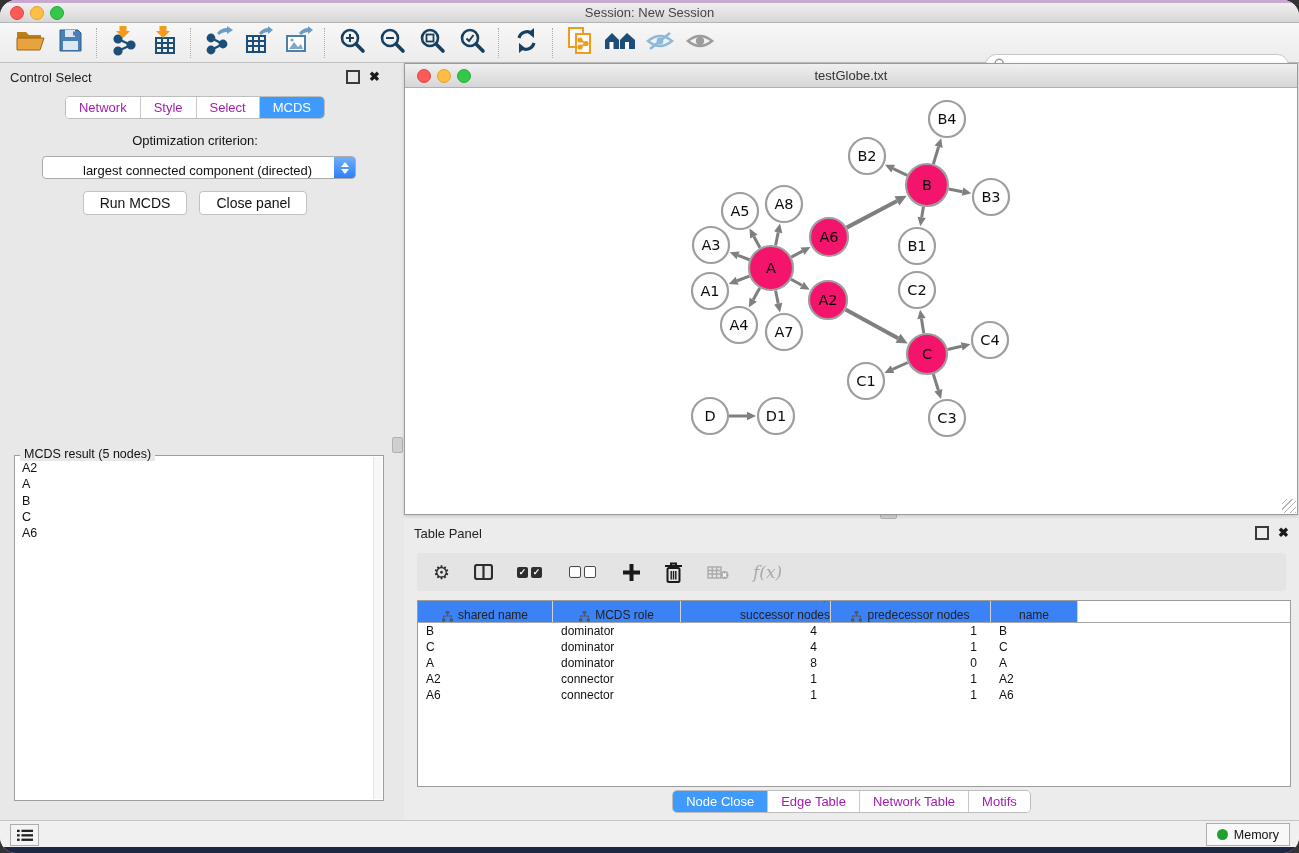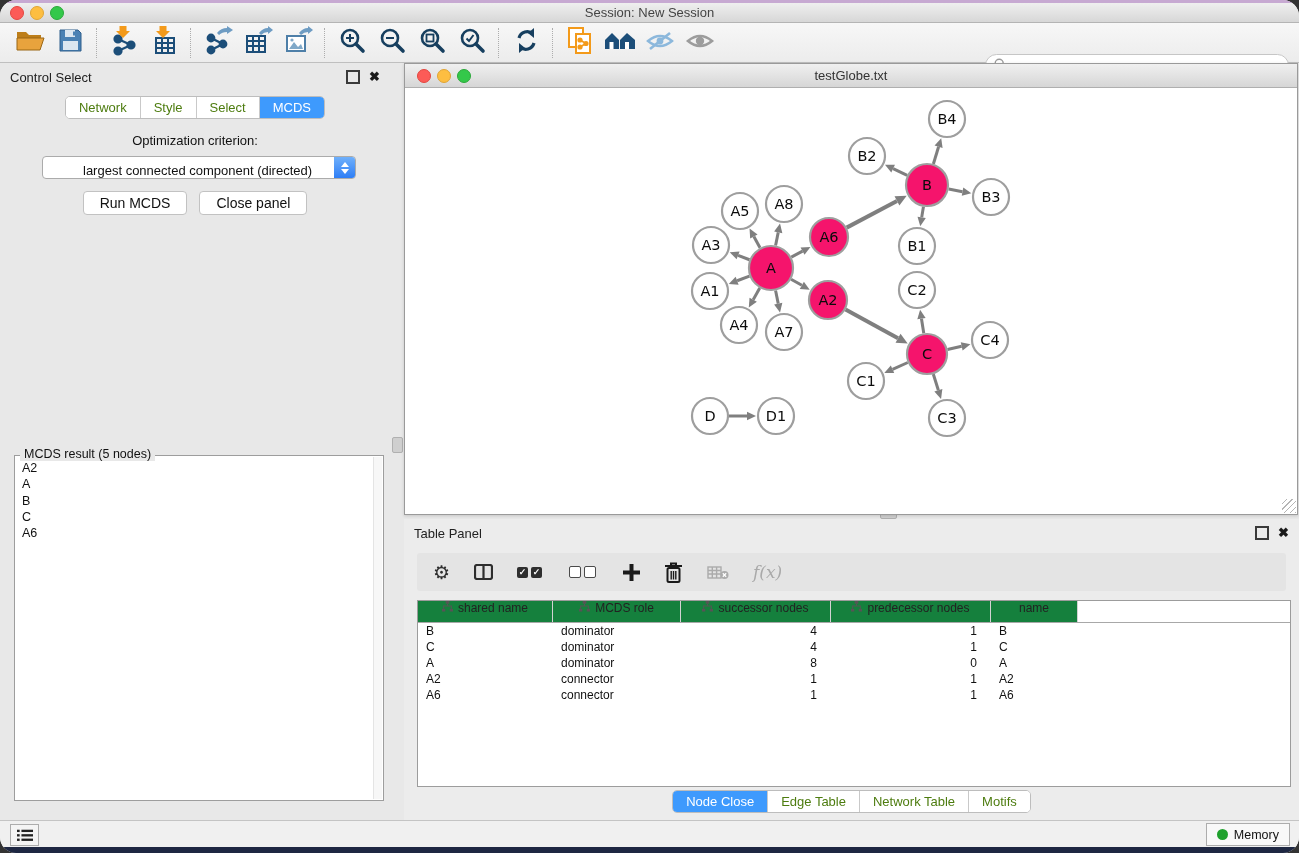--- a/index.html
+++ b/index.html
@@ -29,21 +29,21 @@
   #search-box input{border:none;outline:none;flex:1;font-size:12px;background:transparent;margin-left:5px;}
 
   
   #control-panel{left:0;top:63px;width:390px;height:757px;background:#E8E8E8;border-right:1px solid #D2D2D2;}
   .panel-header{position:absolute;left:0;top:0;width:100%;height:28px;display:flex;align-items:center;
     padding:0 10px;box-sizing:border-box;font-size:13px;color:#222;}
   .panel-header .spacer{flex:1;}
   .float-btn{width:10px;height:10px;border:2px solid #3a3a3a;margin-right:9px;cursor:pointer;}
   .close-btn{font-size:13px;font-weight:bold;color:#1a1a1a;cursor:pointer;line-height:10px;}
   .seg{display:flex;border:1px solid #BDBDBD;border-radius:5px;overflow:hidden;background:#fff;height:21px;}
-  .seg .seg-item{padding:0 13px;font-size:13px;color:#4d7c0f;display:flex;align-items:center;
+  .seg .seg-item{padding:0 13px;font-size:13px;color:#a21caf;display:flex;align-items:center;
     border-right:1px solid #C9C9C9;background:#fff;cursor:pointer;white-space:nowrap;}
   .seg .seg-item:last-child{border-right:none;}
   .seg .seg-item.sel{background:#3E9AFD;color:#fff;}
   #cp-tabs{position:absolute;left:0;right:0;top:33px;display:flex;justify-content:center;}
   #opt-label{position:absolute;left:0;right:0;top:70px;text-align:center;font-size:13px;color:#111;}
   #criterion-select{position:absolute;left:42px;top:93px;width:314px;height:23px;background:#fff;
     border:1px solid #ABABAB;border-radius:4px;display:flex;align-items:flex-end;cursor:pointer;box-sizing:border-box;padding-left:32px;}
   #criterion-select .val{flex:1;font-size:13px;color:#111;padding-left:8px;white-space:nowrap;overflow:hidden;}
   #criterion-select .spin{width:21px;height:21px;background:linear-gradient(#6FB0FB,#2E7EF6);
     border-radius:0 3px 3px 0;display:flex;flex-direction:column;align-items:center;justify-content:center;gap:2px;}
@@ -81,26 +81,26 @@
   #tp-toolbar{position:absolute;left:13px;top:34px;width:869px;height:38px;background:#E4E4E4;
     border-radius:3px;display:flex;align-items:center;padding-left:16px;box-sizing:border-box;gap:24px;}
   .tp-icon{display:flex;align-items:center;justify-content:center;cursor:pointer;}
   .chk{width:11px;height:11px;border-radius:2px;background:#2E2E2E;color:#fff;font-size:9px;
     display:flex;align-items:center;justify-content:center;margin-right:3px;font-weight:bold;}
   .unchk{width:10px;height:10px;border:1.6px solid #4A4A4A;border-radius:2px;background:#fff;margin-right:3px;}
   .fx{font-family:"DejaVu Serif",serif;font-style:italic;font-size:17px;color:#A9A9A9;}
   #data-table{position:absolute;left:13px;top:81px;width:874px;height:187px;background:#fff;
     border:1px solid #9C9C9C;box-sizing:border-box;overflow:hidden;}
   .thead{display:flex;height:21px;border-bottom:1px solid #A8A8A8;background:#fff;}
-  .th{background:#15803d;border-right:1px solid #D2D2D2;display:flex;align-items:flex-start;
+  .th{background:#3b82f6;border-right:1px solid #D2D2D2;display:flex;align-items:flex-end;
     justify-content:center;font-size:12px;color:#222;gap:5px;box-sizing:border-box;}
   .trow{display:flex;height:16px;align-items:center;font-size:12px;color:#111;}
   .td{box-sizing:border-box;padding:0 8px;white-space:nowrap;overflow:hidden;}
   .td.num{text-align:right;padding-right:14px;}
-  .c0{width:135px;} .c1{width:128px;} .c2{width:150px;} .c3{width:160px;} .c4{width:87px;}
+  .c0{width:135px;} .c1{width:128px;} .c2{width:150px;flex-direction:column;} .c3{width:160px;} .c4{width:87px;}
   #tp-tabs{position:absolute;left:0;right:0;top:271px;display:flex;justify-content:center;}
 
   
   #status-bar{left:0;top:820px;width:1299px;height:27px;background:#F0F0F0;border-top:1px solid #C4C4C4;}
   #list-btn{position:absolute;left:10px;top:3px;width:27px;height:20px;border:1px solid #ACACAC;
     background:#F4F4F4;display:flex;align-items:center;justify-content:center;cursor:pointer;}
   #memory-btn{position:absolute;right:9px;top:2px;height:21px;border:1px solid #ACACAC;background:#F8F8F8;
     display:flex;align-items:center;padding:0 10px;gap:6px;font-size:12.5px;color:#111;cursor:pointer;}
   #memory-dot{width:11px;height:11px;border-radius:50%;background:#1FA12D;}
   #desktop-strip{left:0;top:847px;width:1299px;height:6px;background:#1e2742;}

